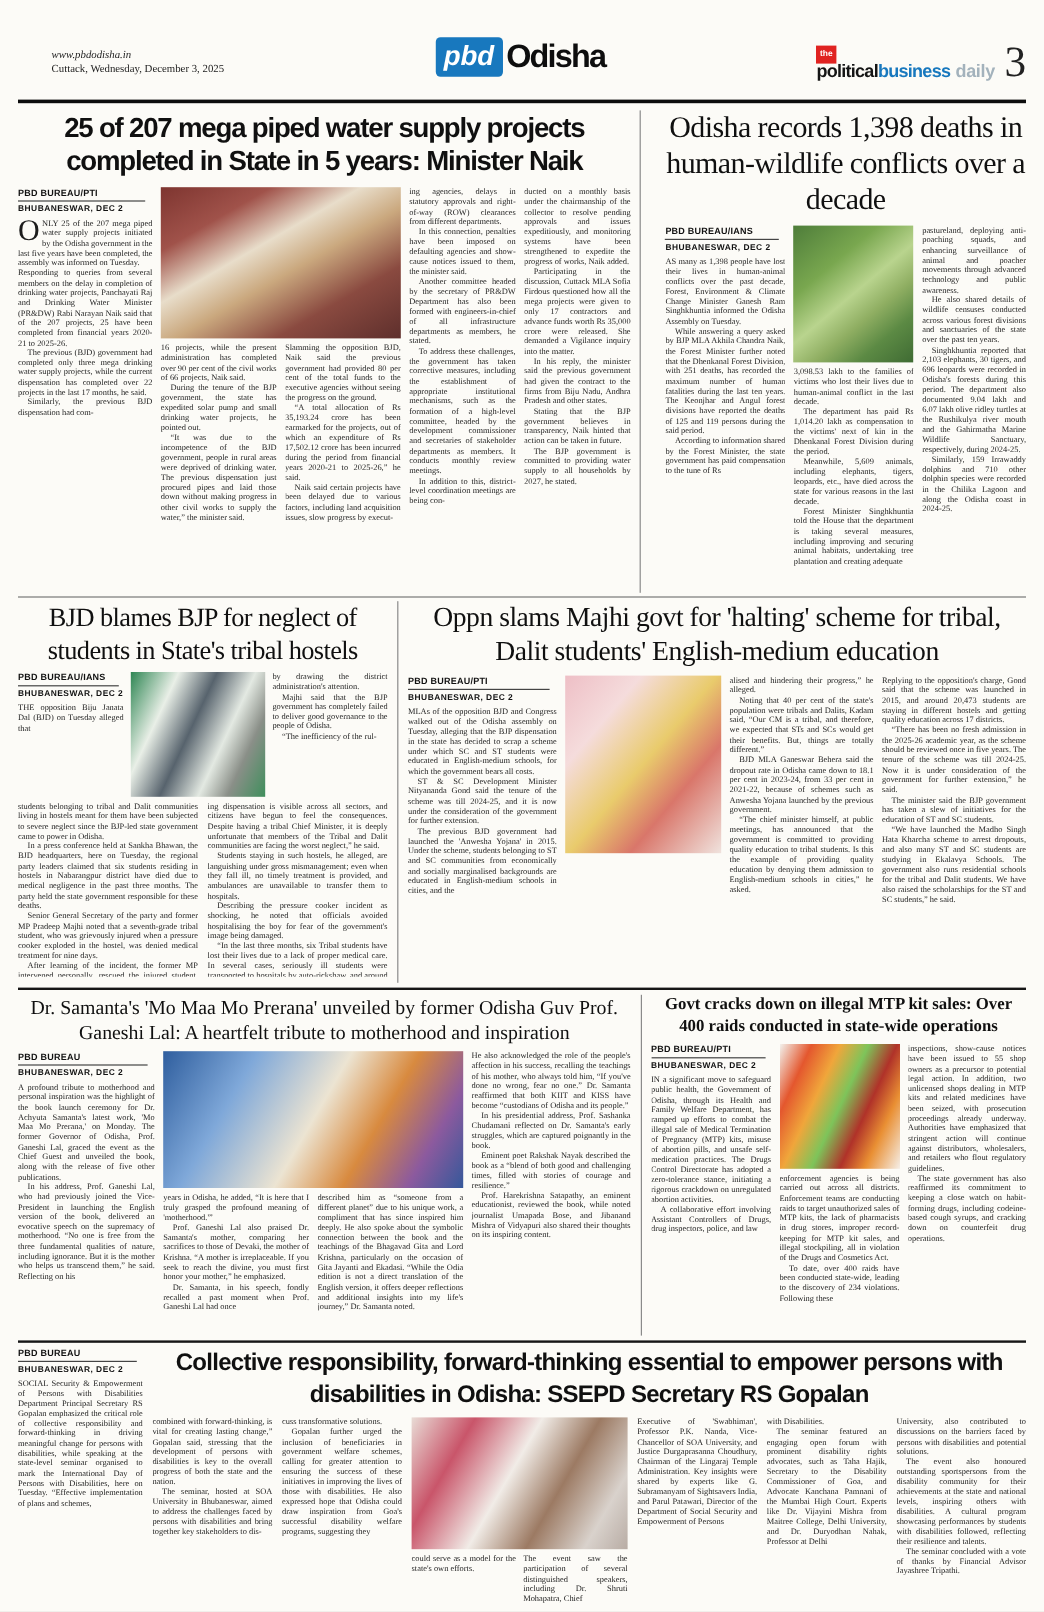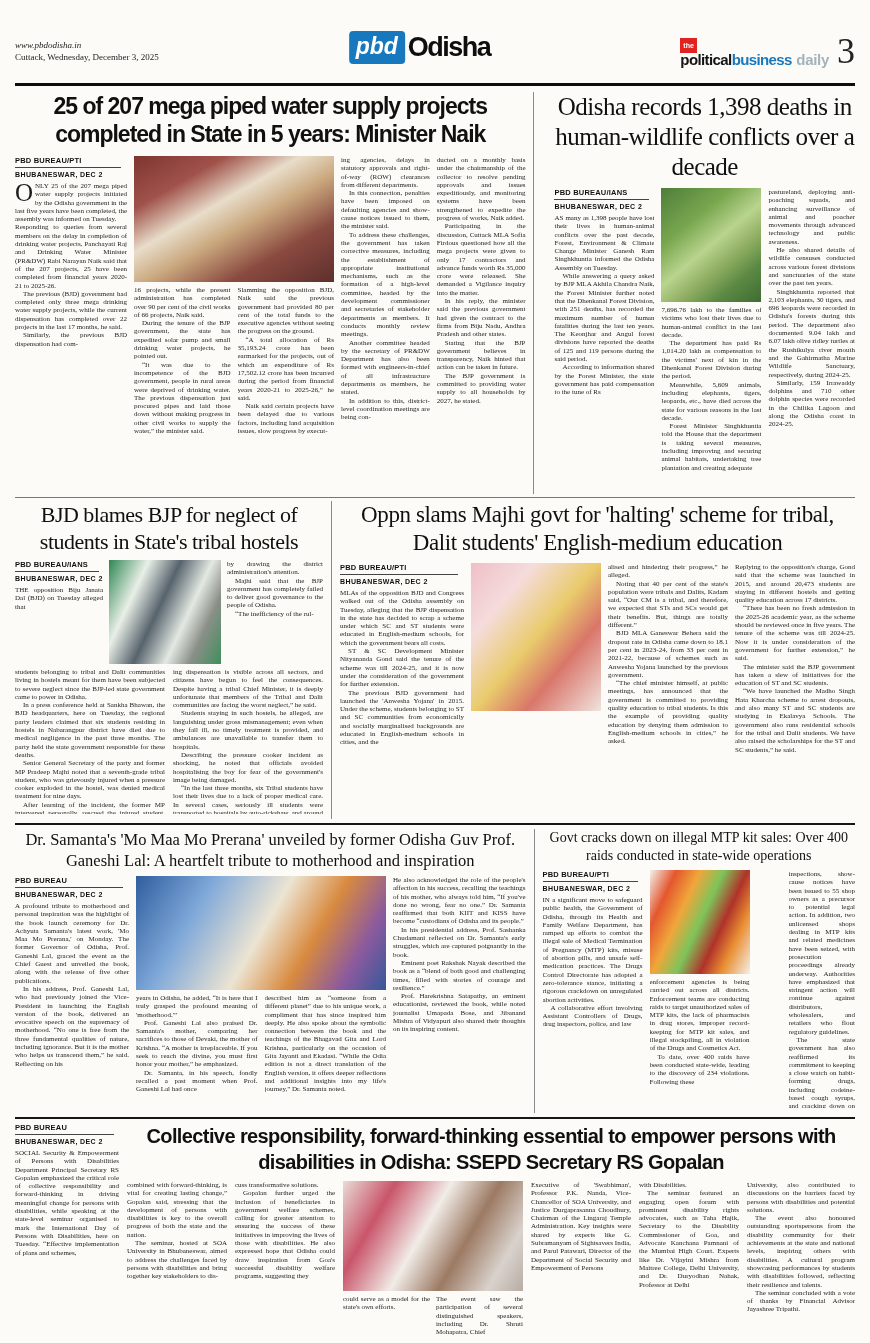--- a/index.html
+++ b/index.html
@@ -4,21 +4,21 @@
 <style>
   html,body{margin:0;padding:0;background:#e9e7e2;}
   .sheet{
     width:870px;height:1343px;background:#fcfbf7;margin:0 auto;
     box-sizing:border-box;padding:26px 15px 10px;overflow:hidden;
     font-family:"Liberation Serif",serif;color:#1c1c1c;
   }
   
   .masthead{display:flex;justify-content:space-between;align-items:center;
     height:50px;border-bottom:3px solid #0d0d0d;padding-bottom:7px;}
-  .mast-left{font-size:9px;line-height:12px;}
+  .mast-left{font-size:9px;line-height:12px;margin-left:28px;}
   .mast-url{font-style:italic;}
   .logo{display:flex;align-items:center;gap:3px;position:absolute;left:50%;transform:translateX(-50%);}
   .mast-center{position:relative;flex:1;height:40px;}
   .logo-pbd{background:#1878be;color:#fff;font-family:"Liberation Sans",sans-serif;
     font-weight:bold;font-style:italic;font-size:23px;padding:2px 7px 4px;border-radius:4px;}
   .logo-odisha{font-family:"Liberation Sans",sans-serif;font-weight:800;font-size:27px;
     letter-spacing:-1.5px;color:#0e0e0e;}
   .brand{display:flex;align-items:center;gap:8px;}
   .brand-text{font-family:"Liberation Sans",sans-serif;line-height:13px;text-align:left;}
   .brand-the{background:#e02321;color:#fff;font-size:7px;font-weight:bold;padding:1px 3px;display:inline-block;}
@@ -91,26 +91,26 @@
   .art-a5{width:522px;border-right:1px solid #8a8a8a;padding-right:8px;box-sizing:border-box;}
   .hl-a5{font-size:16.5px;line-height:21px;}
   .a5-body{display:flex;gap:7px;height:232px;margin-top:5px;}
   .a5-c1{width:114px;flex:none;}
   .a5-mid{width:250px;flex:none;display:flex;flex-direction:column;}
   .a5-mid .photo{height:114px;margin-bottom:4px;flex:none;}
   .a5-midcols{display:flex;gap:7px;flex:1;overflow:hidden;}
   .a5-midcols .col{flex:1;}
   .a5-c4{flex:1;}
   .art-a6{width:322px;padding-left:8px;box-sizing:border-box;}
-  .hl-a6{font-size:14px;line-height:18px;}
+  .hl-a6{font-size:14px;line-height:18px;font-weight:bold;}
   .a6-body{display:flex;gap:7px;height:238px;margin-top:5px;}
   .a6-c1{width:100px;flex:none;}
   .a6-mid{width:100px;flex:none;display:flex;flex-direction:column;}
   .a6-mid .photo{height:104px;margin-bottom:4px;flex:none;}
-  .a6-c3{flex:1;margin-left:32px;}
+  .a6-c3{flex:1;}
   
   .art-a7{display:flex;gap:8px;height:238px;margin-top:4px;}
   .a7-c1{width:104px;flex:none;}
   .a7-main{flex:1;display:flex;flex-direction:column;}
   .hl-a7{font-size:20px;line-height:26px;letter-spacing:-0.6px;margin-bottom:6px;}
   .a7-cols{display:flex;gap:8px;flex:1;overflow:hidden;}
   .a7-c{width:100px;flex:none;}
   .a7-photo-block{width:180px;flex:none;display:flex;flex-direction:column;}
   .a7-photo-block .photo{height:110px;margin-bottom:4px;flex:none;}
   .a7-under{display:flex;gap:6px;flex:1;overflow:hidden;}
@@ -175,22 +175,22 @@
             <div class="col">
                 <p>Slamming the opposition BJD, Naik said the previous government had provided 80 per cent of the total funds to the executive agencies without seeing the progress on the ground.</p>
                 <p>“A total allocation of Rs 35,193.24 crore has been earmarked for the projects, out of which an expenditure of Rs 17,502.12 crore has been incurred during the period from financial years 2020-21 to 2025-26,” he said.</p>
                 <p>Naik said certain projects have been delayed due to various factors, including land acquisition issues, slow progress by execut-</p>
               </div>
           </div>
         </div>
         <div class="col a1-c4">
             <p>ing agencies, delays in statutory approvals and right-of-way (ROW) clearances from different departments.</p>
             <p>In this connection, penalties have been imposed on defaulting agencies and show-cause notices issued to them, the minister said.</p>
+            <p>Another committee headed by the secretary of PR&amp;DW Department has also been formed with engineers-in-chief of all infrastructure departments as members, he stated.</p>
             <p>To address these challenges, the government has taken corrective measures, including the establishment of appropriate institutional mechanisms, such as the formation of a high-level committee, headed by the development commissioner and secretaries of stakeholder departments as members. It conducts monthly review meetings.</p>
-            <p>Another committee headed by the secretary of PR&amp;DW Department has also been formed with engineers-in-chief of all infrastructure departments as members, he stated.</p>
             <p>In addition to this, district-level coordination meetings are being con-</p>
           </div>
         <div class="col a1-c5">
             <p>ducted on a monthly basis under the chairmanship of the collector to resolve pending approvals and issues expeditiously, and monitoring systems have been strengthened to expedite the progress of works, Naik added.</p>
             <p>Participating in the discussion, Cuttack MLA Sofia Firdous questioned how all the mega projects were given to only 17 contractors and advance funds worth Rs 35,000 crore were released. She demanded a Vigilance inquiry into the matter.</p>
             <p>In his reply, the minister said the previous government had given the contract to the firms from Biju Nadu, Andhra Pradesh and other states.</p>
             <p>Stating that the BJP government believes in transparency, Naik hinted that action can be taken in future.</p>
             <p>The BJP government is committed to providing water supply to all households by 2027, he stated.</p>
           </div>
       </div>
@@ -206,21 +206,21 @@
           </div>
           <div class="col">
               <p>AS many as 1,398 people have lost their lives in human-animal conflicts over the past decade, Forest, Environment &amp; Climate Change Minister Ganesh Ram Singhkhuntia informed the Odisha Assembly on Tuesday.</p>
               <p>While answering a query asked by BJP MLA Akhila Chandra Naik, the Forest Minister further noted that the Dhenkanal Forest Division, with 251 deaths, has recorded the maximum number of human fatalities during the last ten years. The Keonjhar and Angul forest divisions have reported the deaths of 125 and 119 persons during the said period.</p>
               <p>According to information shared by the Forest Minister, the state government has paid compensation to the tune of Rs</p>
             </div>
         </div>
         <div class="a2-mid">
           <div class="photo ph-forest"></div>
           <div class="col" style="flex:1">
-              <p>7,696.76 lakh to the families of victims who lost their lives due to human-animal conflict in the last decade.</p>
+              <p>3,098.53 lakh to the families of victims who lost their lives due to human-animal conflict in the last decade.</p>
               <p>The department has paid Rs 1,014.20 lakh as compensation to the victims' next of kin in the Dhenkanal Forest Division during the period.</p>
               <p>Meanwhile, 5,609 animals, including elephants, tigers, leopards, etc., have died across the state for various reasons in the last decade.</p>
               <p>Forest Minister Singhkhuntia told the House that the department is taking several measures, including improving and securing animal habitats, undertaking tree plantation and creating adequate</p>
             </div>
         </div>
         <div class="col a2-c3">
             <p>pastureland, deploying anti-poaching squads, and enhancing surveillance of animal and poacher movements through advanced technology and public awareness.</p>
             <p>He also shared details of wildlife censuses conducted across various forest divisions and sanctuaries of the state over the past ten years.</p>
             <p>Singhkhuntia reported that 2,103 elephants, 30 tigers, and 696 leopards were recorded in Odisha's forests during this period. The department also documented 9.04 lakh and 6.07 lakh olive ridley turtles at the Rushikulya river mouth and the Gahirmatha Marine Wildlife Sanctuary, respectively, during 2024-25.</p>
             <p>Similarly, 159 Irrawaddy dolphins and 710 other dolphin species were recorded in the Chilika Lagoon and along the Odisha coast in 2024-25.</p>

